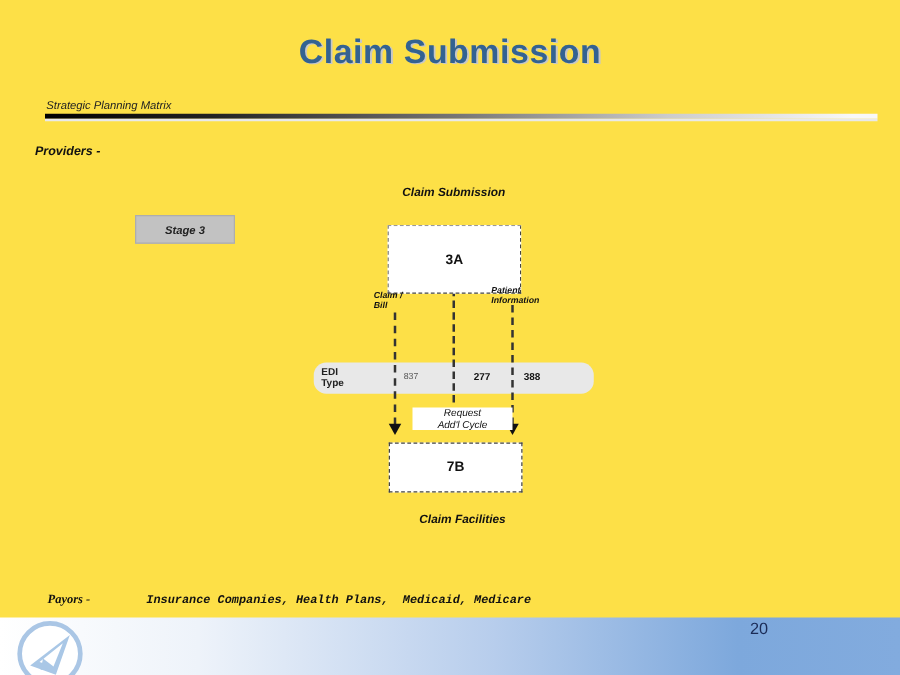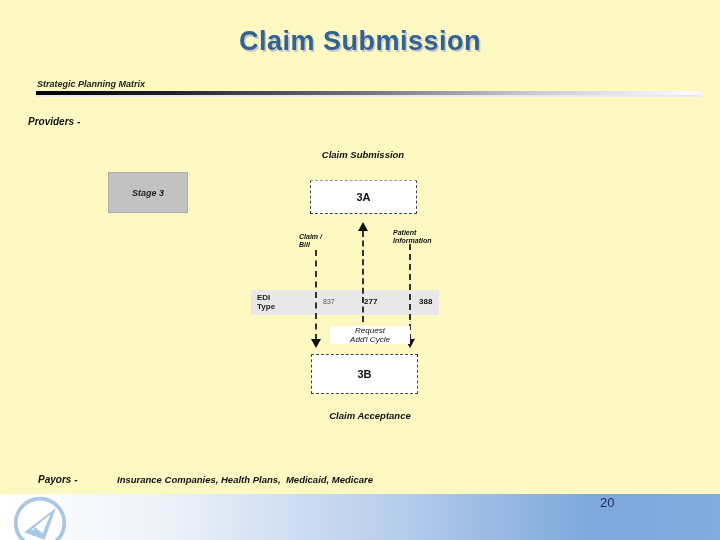--- a/index.html
+++ b/index.html
@@ -1,71 +1,71 @@
 <!DOCTYPE html>
 <html><head>
 <meta charset="utf-8">
 <style>
   * { margin: 0; padding: 0; box-sizing: border-box; }
   html, body { background: #888; }
   #slide {
     position: relative;
     width: 720px; height: 540px;
-    background: #fef9c3;
+    background: #fde047;
     overflow: hidden;
     font-family: "Liberation Sans", sans-serif;
     color: #111;
   }
   .abs { position: absolute; }
 
   
   #title {
     top: 26px; left: 0; width: 720px;
     text-align: center;
     font-size: 27px; font-weight: bold;
     color: #336291;
     text-shadow: 1.5px 1.5px 0 #c7c7c7;
     letter-spacing: 0.5px;
   }
 
   
   #heading { top: 63px; left: 37px; font-size: 14px; font-weight: bold; color: #151515; }
-  #subheading { top: 79px; left: 37px; font-size: 9px; font-weight: bold; font-style: italic; color: #222; }
+  #subheading { top: 79px; left: 37px; font-size: 9px; font-weight: normal; font-style: italic; color: #222; }
   #divider {
     top: 91px; left: 36px; width: 666px; height: 6px;
     background: linear-gradient(to right, #000 0%, #222 20%, #777 50%, #ccc 75%, #f8f8f8 97%);
     border-bottom: 2px solid #e9e9e9;
   }
 
   
   .row-label { font-size: 10px; font-weight: bold; font-style: italic; color: #111; }
   .row-list  { font-size: 9.5px; font-weight: bold; font-style: italic; color: #111; white-space: pre; }
   #providers-label { top: 116px; left: 28px; }
   #providers-list  { top: 116px; left: 117px; }
-  #payors-label { top: 474px; left: 38px; }
-  #payors-list  { top: 474px; left: 117px; }
+  #payors-label { top: 474px; left: 38px; font-family: Liberation Serif, serif; }
+  #payors-list  { top: 474px; left: 117px; font-family: Liberation Mono, monospace; }
 
   
   #flow-title {
     top: 149px; left: 288px; width: 150px; text-align: center;
     font-size: 9.5px; font-weight: bold; font-style: italic;
   }
   #stage-box {
-    top: 172px; left: 108px; width: 80px; height: 41px;
+    top: 172px; left: 108px; width: 80px; height: 23px;
     background: #c2c2c2; border: 1px solid #adadad;
     display: flex; align-items: center; justify-content: center;
     font-size: 9px; font-weight: bold; font-style: italic; color: #222;
   }
   .dash-box {
     border: 1px dashed #444; background: #fff;
     display: flex; align-items: center; justify-content: center;
     font-size: 11px; font-weight: bold; color: #111;
     z-index: 2;
   }
-  #box-3a { top: 180px; left: 310px; width: 107px; height: 34px; border-top-color: #999; }
+  #box-3a { top: 180px; left: 310px; width: 107px; height: 55px; border-top-color: #999; }
   #box-3b { top: 354px; left: 311px; width: 107px; height: 40px; }
 
   .vline { width: 0; border-left: 2px dashed #333; z-index: 1; }
   #line-center { top: 231px; left: 362px; height: 91px; }
   #line-left   { top: 250px; left: 315px; height: 90px; }
   #line-right  { top: 244px; left: 409px; height: 96px; }
 
   .arrow-up {
     width: 0; height: 0; z-index: 1;
     border-left: 5px solid transparent; border-right: 5px solid transparent;
@@ -78,30 +78,30 @@
   }
   #arrow-3a    { top: 222px; left: 358px; }
   #arrow-left  { top: 339px; left: 311px; }
   #arrow-right { top: 339px; left: 405px; }
 
   .tiny-label { font-size: 7px; font-weight: bold; font-style: italic; line-height: 8px; color: #111; z-index: 3; }
   #claim-bill   { top: 233px; left: 299px; }
   #patient-info { top: 229px; left: 393px; }
 
   #edi-band {
-    top: 290px; left: 251px; width: 188px; height: 25px;
-    background: #e8e8e8; z-index: 0;
+    top: 290px; left: 251px; width: 224px; height: 25px;
+    background: #e8e8e8; z-index: 0; border-radius: 10px;
   }
   #edi-type {
     position: absolute; top: 3px; left: 6px;
     font-size: 8px; font-weight: bold; line-height: 9px; color: #222;
   }
   .edi-code { position: absolute; top: 7px; font-weight: bold; font-size: 8px; color: #111; }
   #edi-837 { left: 72px; font-weight: normal; font-size: 7px; color: #555; top: 8px; }
-  #edi-277 { left: 113px; }
+  #edi-277 { left: 128px; }
   #edi-275 { left: 168px; }
 
   #request-addl {
     top: 326px; left: 330px; width: 80px; text-align: center;
     font-size: 8px; font-weight: normal; font-style: italic; line-height: 9px;
     background: #fff; z-index: 3;
   }
   #acceptance-label {
     top: 410px; left: 295px; width: 150px; text-align: center;
     font-size: 9.5px; font-weight: bold; font-style: italic;
@@ -166,24 +166,24 @@
     <span id="edi-277" class="edi-code">277</span>
     <span id="edi-275" class="edi-code">388</span>
   </div>
 
   <div id="request-addl" class="abs">
     <span style="display:block">Request</span>
     <span style="display:block">Add'l Cycle</span>
   </div>
 
   <div id="box-3b" class="abs dash-box">
-    <span>3B</span>
+    <span>7B</span>
   </div>
 
-  <div id="acceptance-label" class="abs">Claim Acceptance</div>
+  <div id="acceptance-label" class="abs">Claim Facilities</div>
 
   <div id="payors-label" class="abs row-label">Payors -</div>
   <div id="payors-list" class="abs row-list">Insurance Companies, Health Plans,  Medicaid, Medicare</div>
 
   <div id="footer-band" class="abs"></div>
   <div id="page-number" class="abs">20</div>
 
   <svg id="logo" class="abs" viewBox="0 0 60 60">
     <circle cx="30" cy="30" r="26" fill="#ffffff" stroke="#aac6e5" stroke-width="4"></circle>
     <polygon points="13,40 47,14 35,48" fill="#a9c7e6"></polygon>

